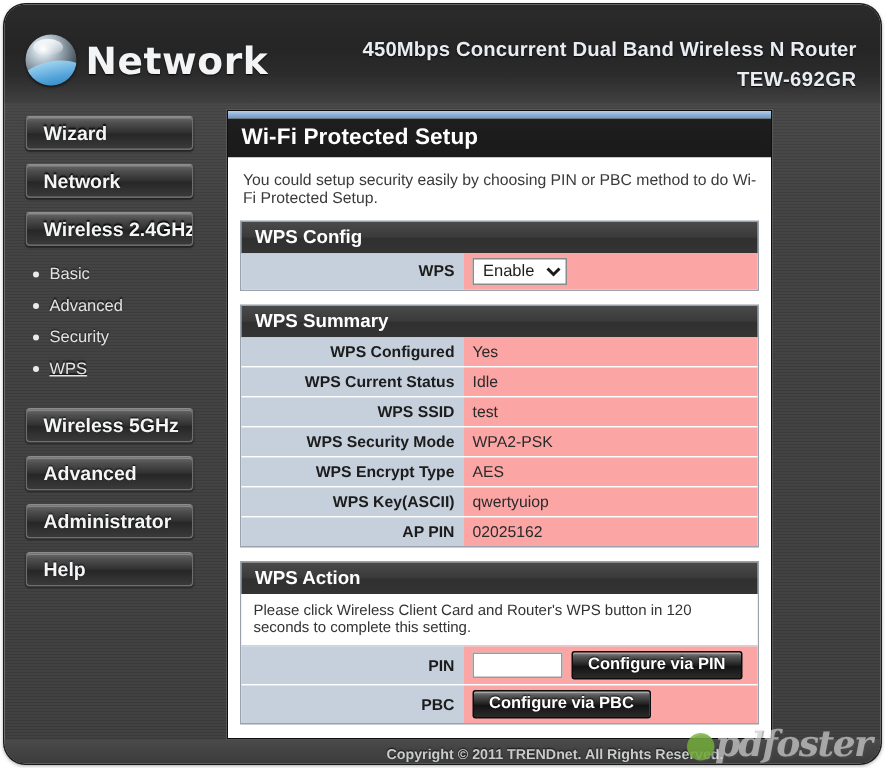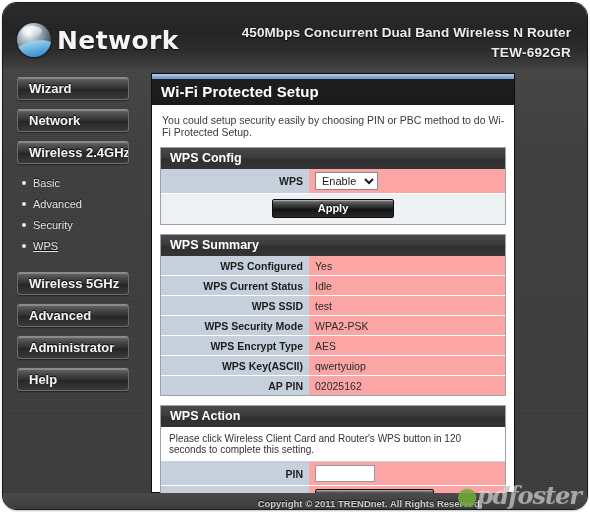--- a/index.html
+++ b/index.html
@@ -420,23 +420,20 @@
           <div class="card-body">
             <div class="frow">
               <div class="flabel">WPS</div>
               <div class="fvalue">
                 <select class="wps-select">
                   <option>Enable</option>
                   <option>Disable</option>
                 </select>
               </div>
             </div>
-            <div class="frow-plain">
-              <span class="btn-dark btn-apply">Apply</span>
-            </div>
           </div>
         </div>
 
         <div class="card">
           <div class="card-head">WPS Summary</div>
           <div class="card-body">
             <div class="frow">
               <div class="flabel">WPS Configured</div>
               <div class="fvalue">Yes</div>
             </div>
@@ -469,20 +466,21 @@
 
         <div class="card">
           <div class="card-head">WPS Action</div>
           <div class="card-body">
             <div class="note-row">Please click Wireless Client Card and Router's WPS button in 120 seconds to complete this setting.</div>
             <div class="frow">
               <div class="flabel">PIN</div>
               <div class="fvalue">
                 <input class="txt" type="text" value="" style="">
                 <span class="inline-gap"></span>
+                <span class="btn-dark">Configure via PIN</span>
               </div>
             </div>
             <div class="frow">
               <div class="flabel">PBC</div>
               <div class="fvalue">
                 <span class="btn-dark">Configure via PBC</span>
               </div>
             </div>
           </div>
         </div>

